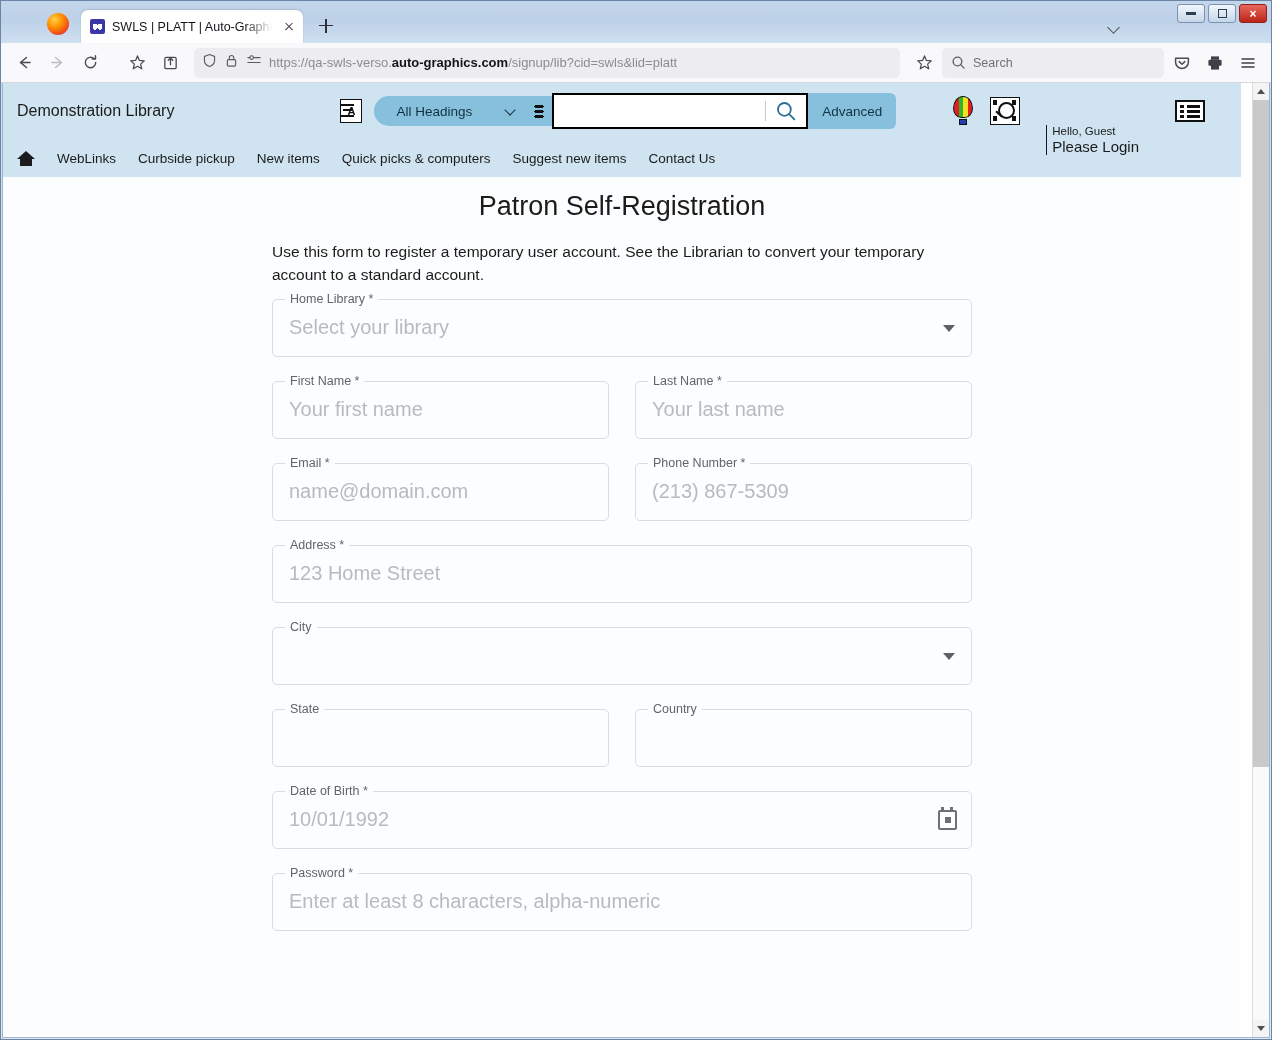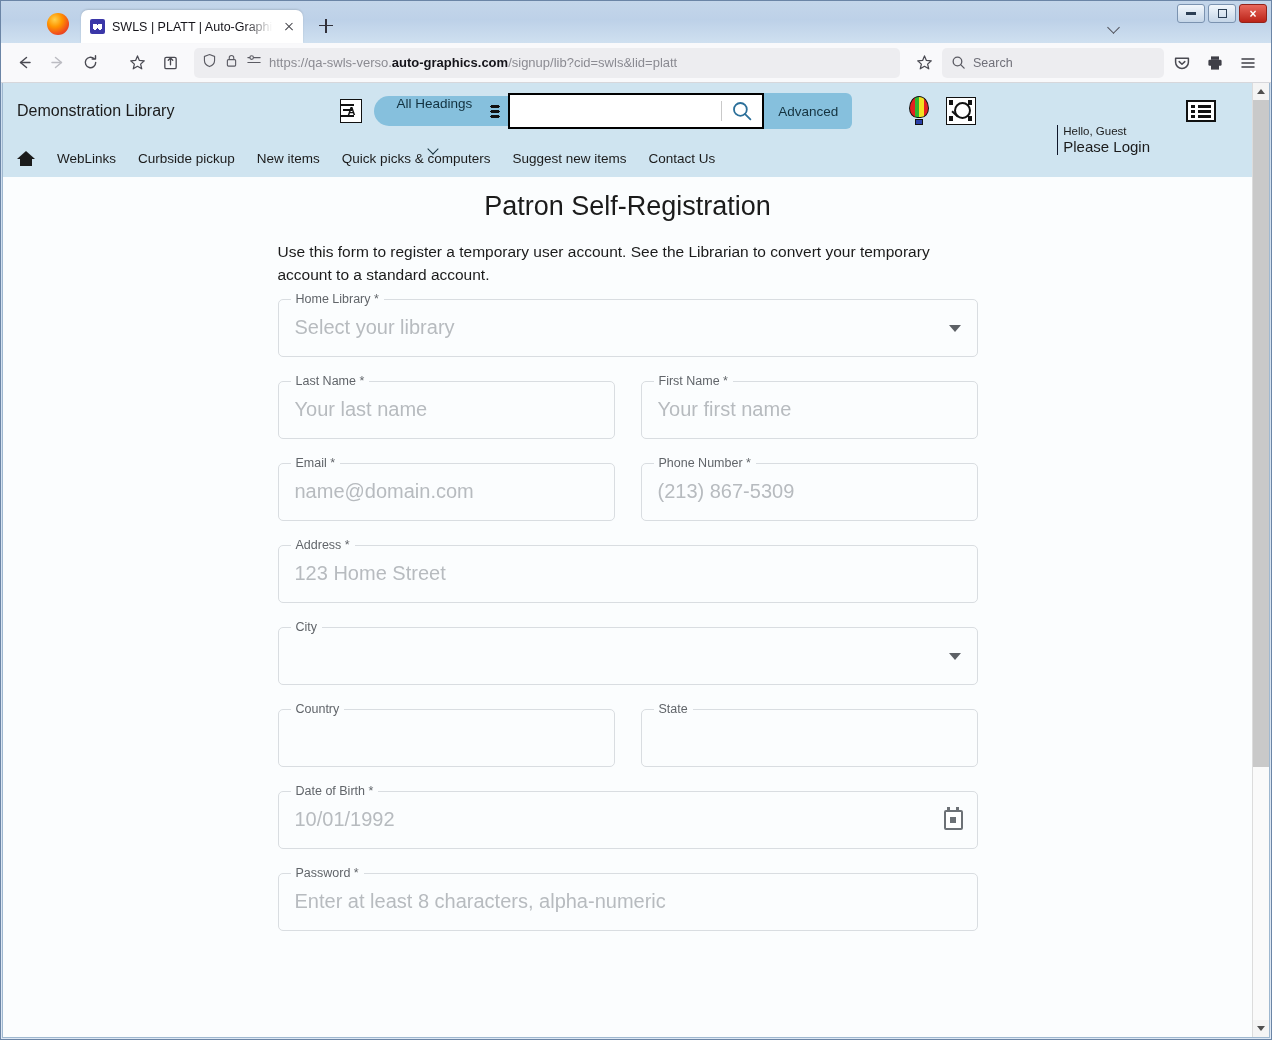--- a/index.html
+++ b/index.html
@@ -125,20 +125,21 @@
     display:flex;align-items:center;gap:7px;padding:0 9px;flex:none;
   }
   .searchbar span{font-size:12.5px;color:#6f6f78;}
 
   
   .viewport {
     flex:1; position:relative; display:flex;
     background:#fff; overflow:hidden;
     border:1px solid #9fb8d0; border-top:none;
     margin:0 1px 1px 1px;
+    gap:11px;
   }
   .pagearea {
     flex:1; position:relative; overflow:hidden; background:#fbfdfe;
   }
 
   
   .libheader {
     background:#cfe4f0; padding:0; position:relative;
   }
   .libtop {
@@ -157,21 +158,21 @@
   .xlate-icon:before{
     content:"";position:absolute;left:0;top:0;width:13px;height:100%;
     background:
       linear-gradient(#111,#111) 0 4px/13px 2px no-repeat,
       linear-gradient(#111,#111) 2px 9px/9px 2px no-repeat,
       linear-gradient(#111,#111) 0 15px/13px 2px no-repeat;
   }
   .headings-pill {
     height:30px; background:#86c0dd; border-radius:15px 0 0 15px;
     display:flex;align-items:center;padding:0 10px 0 22px;gap:34px;
-    color:#12313f;font-size:13.5px;flex-direction:column;
+    color:#12313f;font-size:13.5px;
   }
   .headings-pill .cv{width:10px;height:10px;position:relative;}
   .headings-pill .cv:before{
     content:"";position:absolute;left:0;top:0;width:7px;height:7px;
     border-right:1.8px solid #17333f;border-bottom:1.8px solid #17333f;
     transform:rotate(45deg);
   }
   .dbstack {
     width:26px;height:30px;background:#86c0dd;flex:none;
     display:flex;align-items:center;justify-content:center;
@@ -509,28 +510,28 @@
                 <span class="flabel">Home Library *</span>
                 <span class="fval">Select your library</span>
                 <span class="caret"></span>
               </div>
             </div>
           </div>
 
           <div class="row pair">
             <div class="field">
               <div class="fbox">
+                <span class="flabel">First Name *</span>
+                <span class="fval">Your first name</span>
+              </div>
+            </div>
+            <div class="field">
+              <div class="fbox">
                 <span class="flabel">Last Name *</span>
                 <span class="fval">Your last name</span>
-              </div>
-            </div>
-            <div class="field">
-              <div class="fbox">
-                <span class="flabel">First Name *</span>
-                <span class="fval">Your first name</span>
               </div>
             </div>
           </div>
 
           <div class="row pair">
             <div class="field">
               <div class="fbox">
                 <span class="flabel">Email *</span>
                 <span class="fval">name@domain.com</span>
               </div>
@@ -559,27 +560,27 @@
                 <span class="flabel">City</span>
                 <span class="fval"></span>
                 <span class="caret"></span>
               </div>
             </div>
           </div>
 
           <div class="row pair">
             <div class="field">
               <div class="fbox">
+                <span class="flabel">State</span>
+                <span class="fval"></span>
+              </div>
+            </div>
+            <div class="field">
+              <div class="fbox">
                 <span class="flabel">Country</span>
-                <span class="fval"></span>
-              </div>
-            </div>
-            <div class="field">
-              <div class="fbox">
-                <span class="flabel">State</span>
                 <span class="fval"></span>
               </div>
             </div>
           </div>
 
           <div class="row single">
             <div class="field">
               <div class="fbox">
                 <span class="flabel">Date of Birth *</span>
                 <span class="fval">10/01/1992</span>

